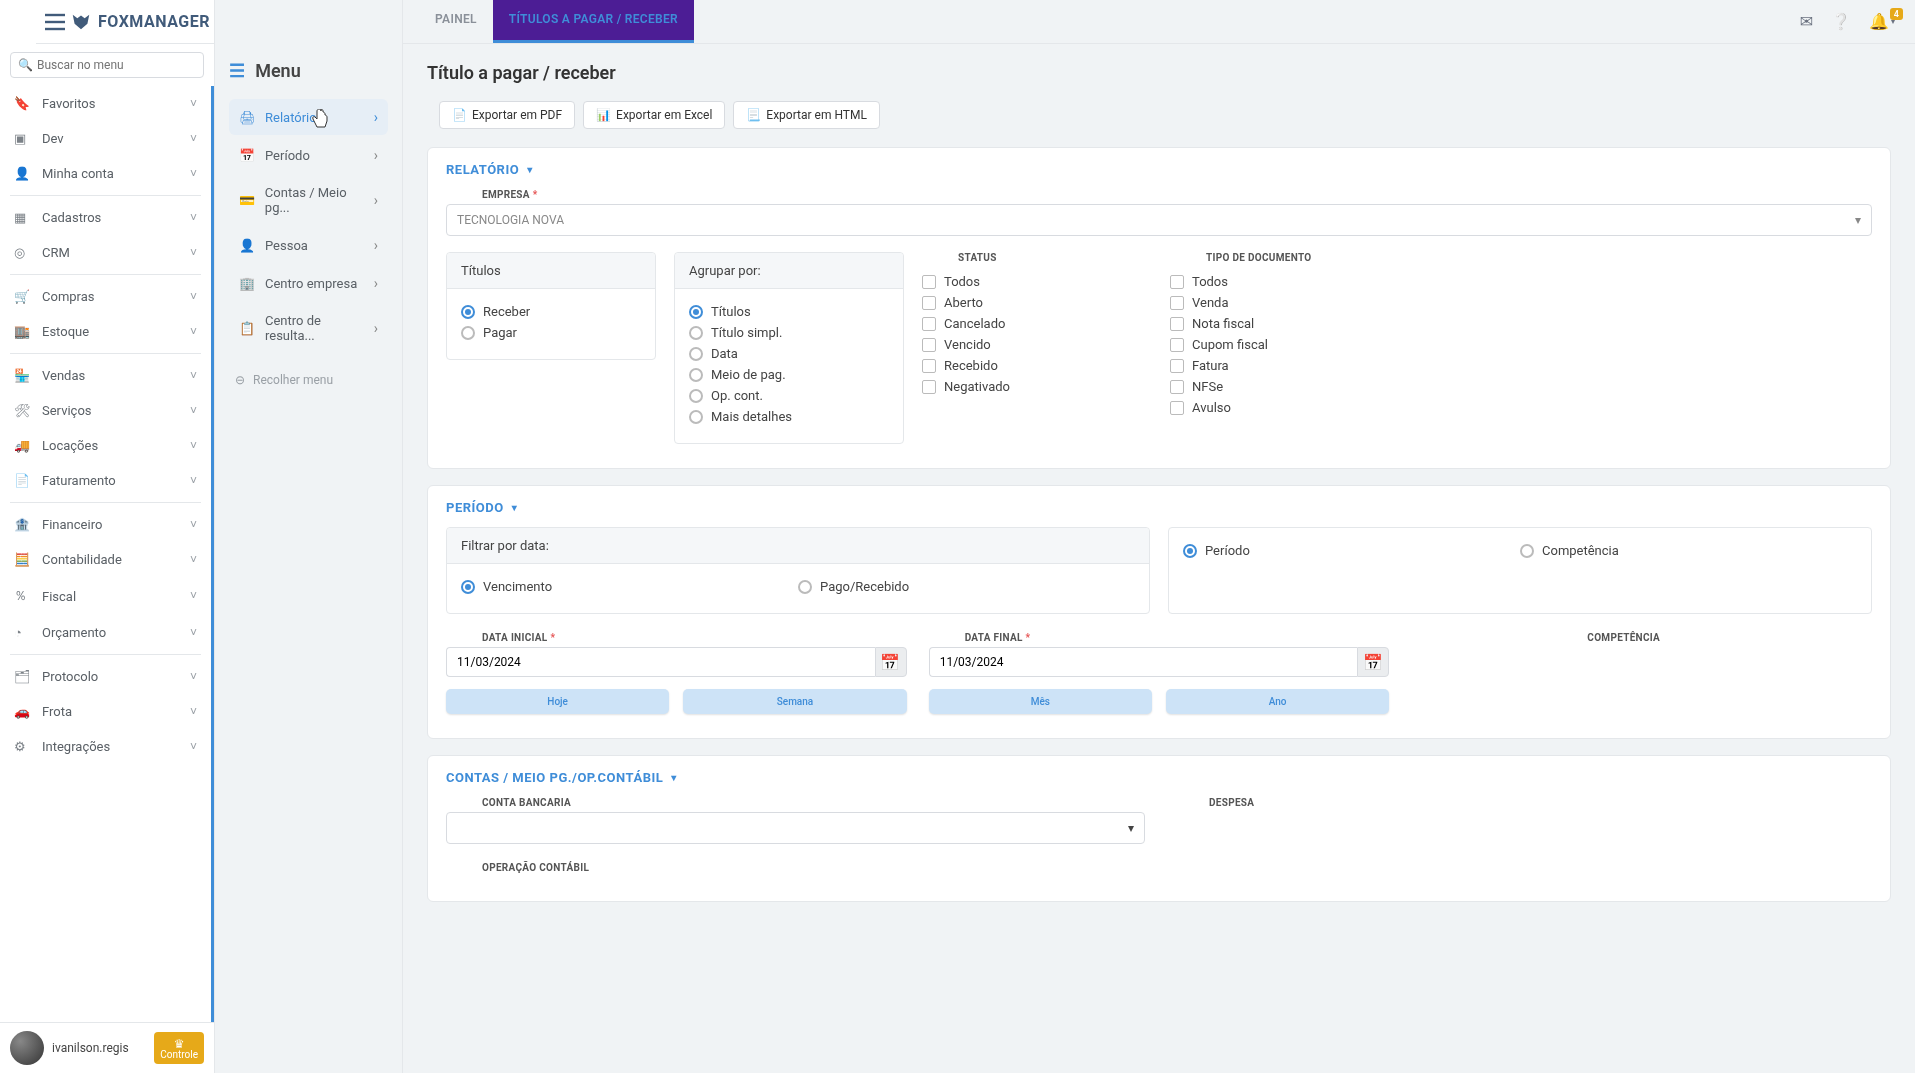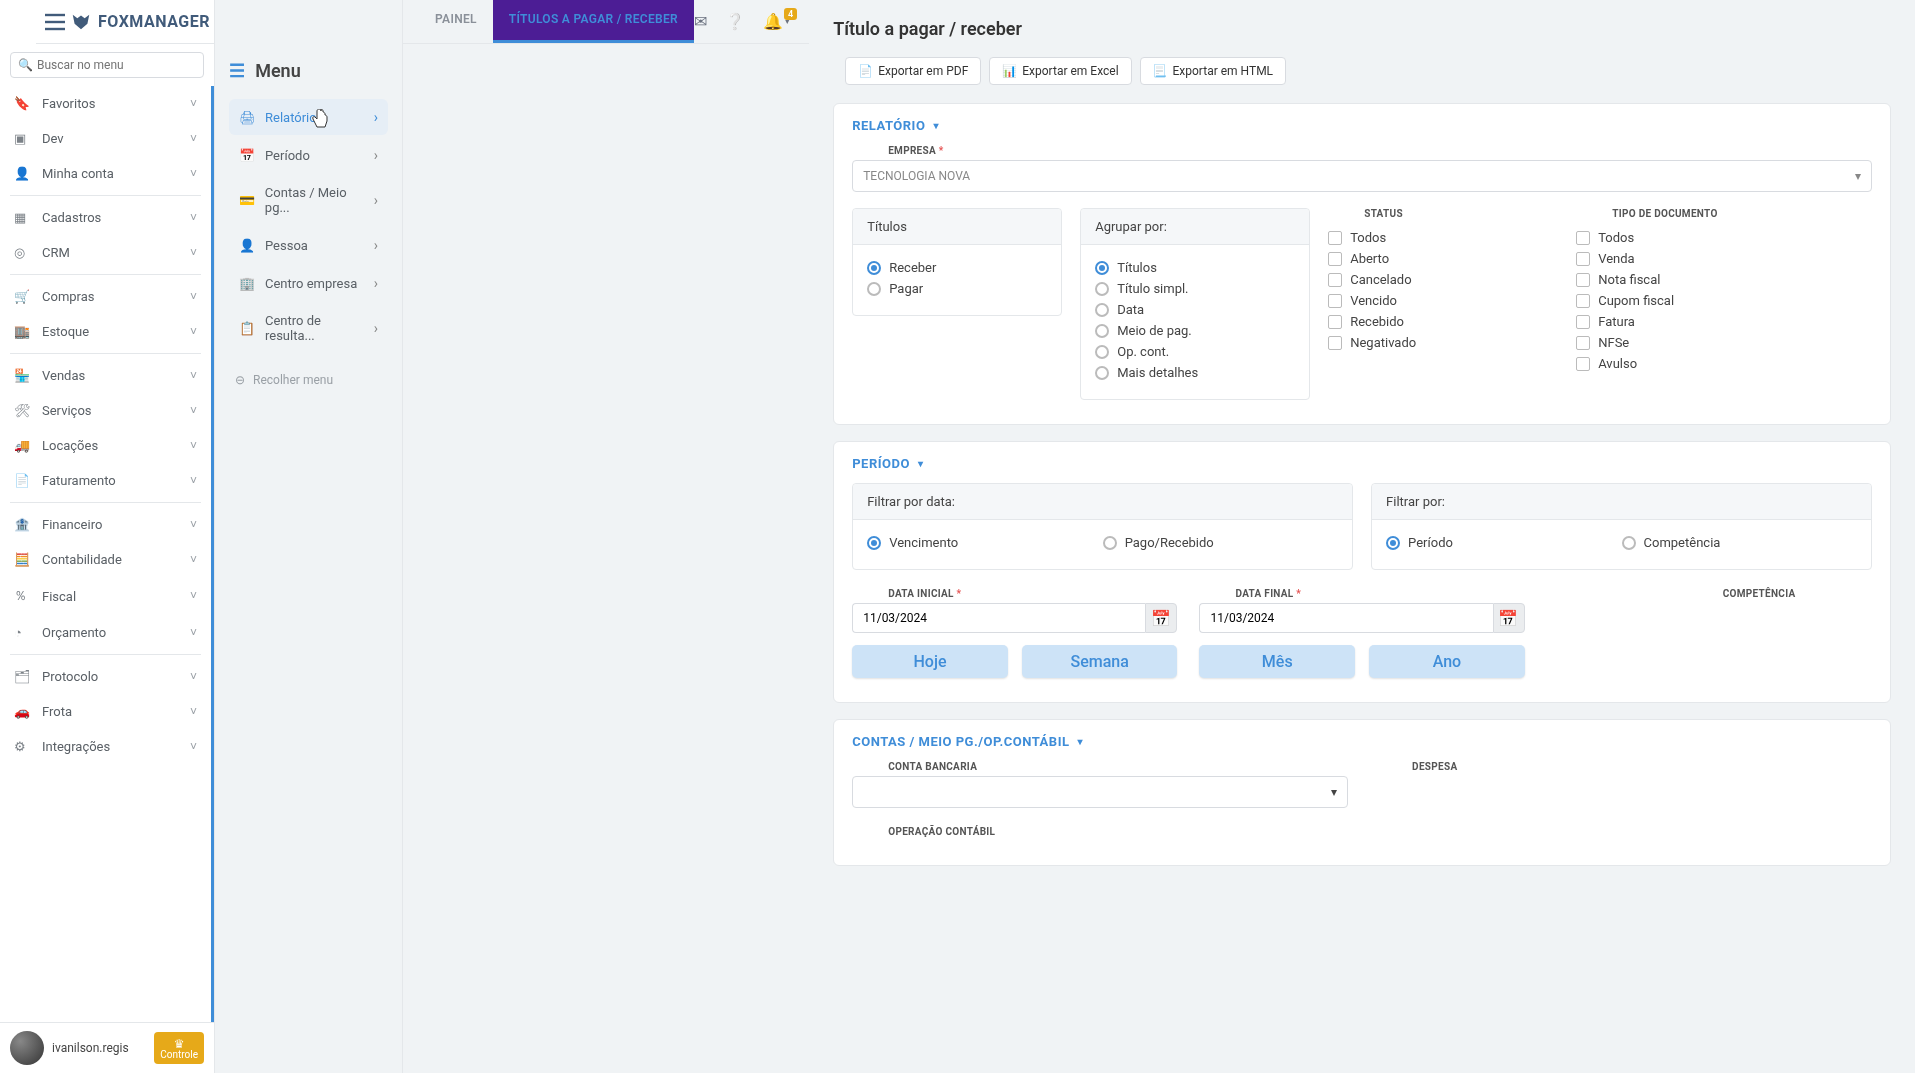--- a/index.html
+++ b/index.html
@@ -33,21 +33,21 @@
 .submenu-title { display: flex; align-items: center; gap: 10px; font-size: 18px; font-weight: 600; color: #444; margin-bottom: 18px; }
 .submenu-title .bars { color: #3f8dd8; }
 .subnav-item { display: flex; align-items: center; padding: 10px 10px; font-size: 13px; color: #5a6066; cursor: pointer; border-radius: 6px; margin-bottom: 2px; position: relative; }
 .subnav-item.active { background: #e6eef6; color: #3f8dd8; }
 .subnav-item .ic { width: 20px; margin-right: 6px; color: inherit; display: flex; align-items: center; }
 .subnav-item .chev { margin-left: auto; color: #888; font-size: 14px; }
 .subnav-item.active .chev { color: #3f8dd8; }
 .subnav-collapse { margin-top: 18px; display: flex; align-items: center; gap: 8px; font-size: 12px; color: #9aa0a6; cursor: pointer; padding-left: 6px; }
 
 
-.main { flex: 1; display: flex; flex-direction: row; overflow: hidden; justify-content: space-between; }
+.main { flex: 1; display: flex; flex-direction: column; overflow: hidden; justify-content: space-between; }
 .topbar { height: 44px; background: #f0f3f5; border-bottom: 1px solid #e4e7ea; display: flex; align-items: stretch; padding: 0 20px 0 0; }
 .tabs { display: flex; align-items: stretch; padding-left: 16px; }
 .tab { padding: 12px 16px 10px; font-size: 12px; font-weight: 600; color: #8a9099; cursor: pointer; border-bottom: 3px solid transparent; letter-spacing: 0.3px; }
 .tab.active { color: #3f8dd8; border-bottom-color: #3f8dd8; background: #4c1d95; }
 .topbar-right { margin-left: auto; display: flex; align-items: center; gap: 18px; color: #6b7280; }
 .top-ic { cursor: pointer; display: flex; align-items: center; position: relative; }
 .bell-badge { position: absolute; top: -4px; right: -8px; background: #e6a919; color: #fff; font-size: 9px; padding: 1px 4px; border-radius: 3px; font-weight: 600; }
 
 .content { flex: 1; overflow-y: auto; padding: 18px 24px 40px 24px; }
 .page-title { font-size: 18px; font-weight: 600; color: #333; margin-bottom: 18px; }
@@ -74,21 +74,21 @@
 .rad.checked .radio-dot::after { content: ''; width: 6px; height: 6px; background: #3f8dd8; border-radius: 50%; }
 .chk-box { width: 14px; height: 14px; border: 1px solid #bbb; border-radius: 2px; }
 .col-plain .label-sm { margin-bottom: 8px; }
 
 .period-panel .twocol { display: grid; grid-template-columns: 1fr 1fr; gap: 18px; }
 .dategrid { display: grid; grid-template-columns: 1fr 1fr 1fr; gap: 22px; align-items: start; }
 .dateinput-wrap { display: flex; }
 .dateinput { flex: 1; border: 1px solid #d8dbe0; border-right: none; border-radius: 4px 0 0 4px; padding: 7px 10px; font-size: 12px; }
 .datebtn { background: #ebedef; border: 1px solid #d8dbe0; border-radius: 0 4px 4px 0; width: 32px; display: flex; align-items: center; justify-content: center; cursor: pointer; color: #666; }
 .shortcut-row { display: grid; grid-template-columns: 1fr 1fr; gap: 14px; margin-top: 12px; }
-.shortcut-btn { background: #cde3f7; color: #3f8dd8; border: none; border-radius: 5px; padding: 7px 0; font-size: 16px; font-weight: 500; cursor: pointer; box-shadow: 0 1px 2px rgba(0,0,0,0.12); }
+.shortcut-btn { background: #cde3f7; color: #3f8dd8; border: none; border-radius: 5px; padding: 7px 0; font-size: 10px; font-weight: 500; cursor: pointer; box-shadow: 0 1px 2px rgba(0,0,0,0.12); }
 
 .radio-grid2 { display: grid; grid-template-columns: 1fr 1fr; }
 
 .cursor-hand { position: absolute; pointer-events: none; }
 
 
 ::-webkit-scrollbar { width: 8px; }
 ::-webkit-scrollbar-thumb { background: #c8cdd2; border-radius: 4px; }
 </style>
 </head>
@@ -429,21 +429,20 @@
                     <span class="radio-dot"></span>
                     <span>Vencimento</span>
                   </div>
                 <div class="rad">
                     <span class="radio-dot"></span>
                     <span>Pago/Recebido</span>
                   </div>
               </div>
             </div>
             <div class="fieldset">
-              <div class="fieldset-head">Filtrar por:</div>
               <div class="fieldset-body radio-grid2">
                 <div class="rad checked">
                     <span class="radio-dot"></span>
                     <span>Período</span>
                   </div>
                 <div class="rad">
                     <span class="radio-dot"></span>
                     <span>Competência</span>
                   </div>
               </div>

